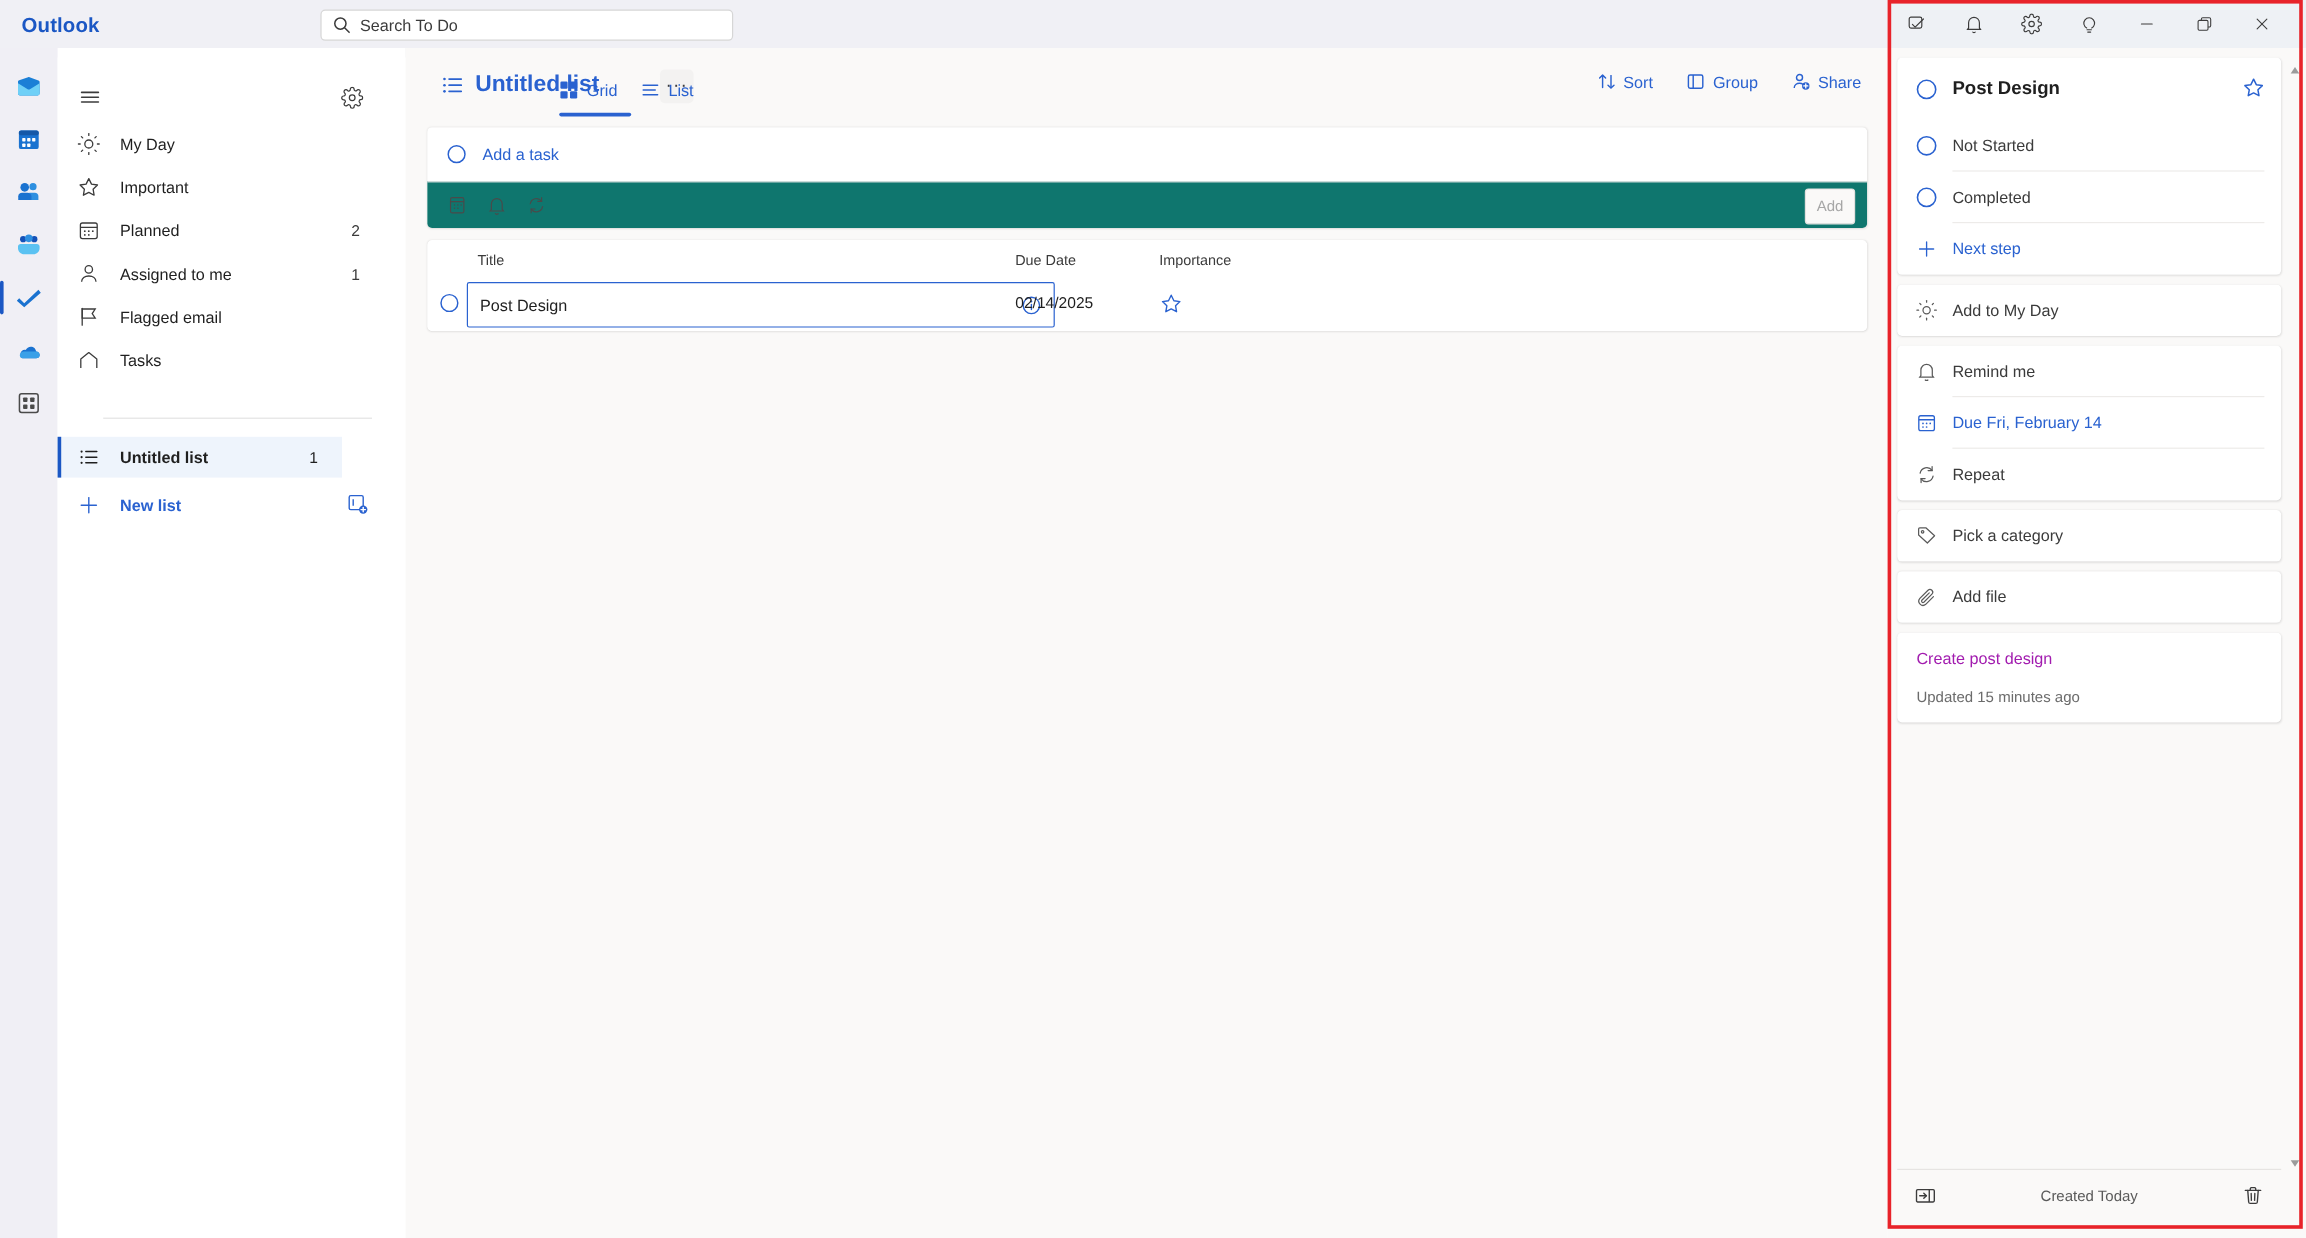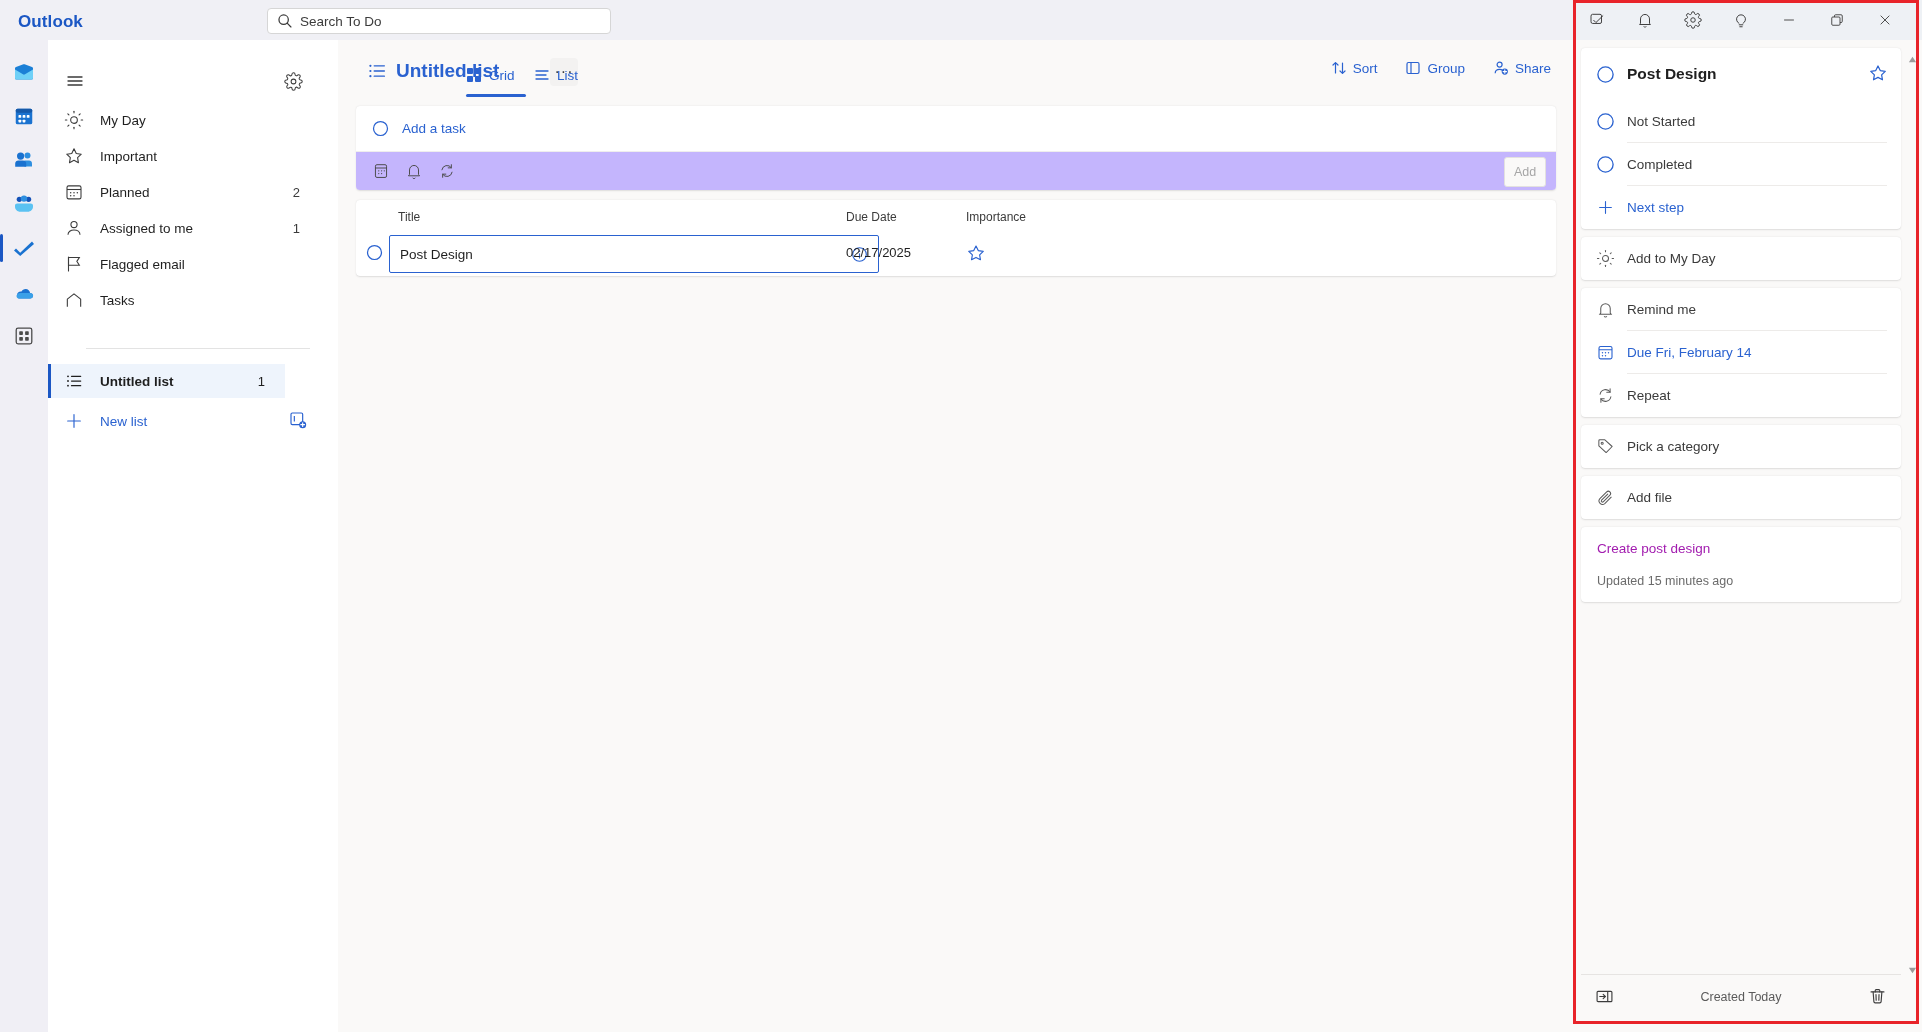--- a/index.html
+++ b/index.html
@@ -68,21 +68,21 @@
   }
   .nav-sel::before{content:"";position:absolute;left:0;top:0;width:3px;height:34px;background:#1b57c4;}
   .nav-sel .nicon{position:absolute;left:16px;top:7px;width:20px;height:20px;color:#1f1f1f;}
   .nav-sel .nlabel{font-size:13.5px;font-weight:700;color:#1f1f1f;}
   .nav-sel .ncount{position:absolute;right:20px;font-size:13px;color:#1f1f1f;}
 
   .newlist{
     position:absolute;left:0;top:364px;width:290px;height:34px;display:flex;align-items:center;padding-left:52px;box-sizing:border-box;
   }
   .newlist .nicon{position:absolute;left:16px;top:7px;width:20px;height:20px;color:#2a62d0;}
-  .newlist .nlabel{font-size:13.5px;color:#2a62d0;font-weight:400;}
+  .newlist .nlabel{font-size:13.5px;color:#2a62d0;font-weight:700;}
   .newlist .rightic{position:absolute;right:30px;top:6px;width:20px;height:20px;color:#2a62d0;}
 
   
   .main{
     position:absolute;left:338px;top:40px;width:1235px;height:992px;
     background:#faf9f8;
   }
   .main-head{position:absolute;left:0;top:0;width:1235px;height:62px;}
   .listtitle{
     position:absolute;left:28px;top:20px;display:flex;align-items:center;
@@ -113,21 +113,21 @@
   
   .addcard{
     position:absolute;left:18px;top:66px;width:1200px;height:84px;
     background:#ffffff;border-radius:4px;box-shadow:0 0.6px 1.8px rgba(0,0,0,.10),0 0.15px 0.45px rgba(0,0,0,.07);
     overflow:hidden;
   }
   .addrow{position:relative;height:45px;display:flex;align-items:center;padding-left:16px;box-sizing:border-box;}
   .addrow .circ{width:17px;height:17px;margin-right:13px;color:#2a62d0;}
   .addrow .atxt{font-size:13.5px;color:#2a62d0;}
   .addtools{
-    position:relative;height:39px;background:#c4b5fd;border-top:1px solid #efeeed;
+    position:relative;height:39px;background:#0f766e;border-top:1px solid #efeeed;
     display:flex;align-items:center;padding-left:16px;box-sizing:border-box;gap:15px;
   }
   .addtools .ti{width:18px;height:18px;color:#4a4a4a;}
   .addbtn{
     position:absolute;right:10px;top:5px;width:40px;height:28px;border:1px solid #e3e1df;border-radius:3px;
     background:#faf9f8;display:flex;align-items:center;justify-content:center;font-size:12.5px;color:#a6a6a6;
   }
 
   
   .gridcard{
@@ -535,21 +535,21 @@
         <span class="titlecell">
           <span class="tv">Post Design</span>
           <span class="infoic">
             <svg viewBox="0 0 18 18" fill="none" stroke="#2a62d0" stroke-width="1.2">
                 <circle cx="9" cy="9" r="7.2"></circle>
                 <line x1="9" y1="8.2" x2="9" y2="12.6" stroke-linecap="round"></line>
                 <circle cx="9" cy="5.6" r=".85" fill="#2a62d0" stroke="none"></circle>
               </svg>
           </span>
         </span>
-        <span class="duecell">02/17/2025</span>
+        <span class="duecell">02/14/2025</span>
         <span class="impcell">
           <svg viewBox="0 0 24 24" fill="none" stroke="#2a62d0" stroke-width="1.4" stroke-linejoin="round">
               <path d="M12 3.6l2.7 5.5 6 .9-4.35 4.2 1 5.9-5.35-2.8-5.35 2.8 1-5.9L3.3 10l6-.9z"></path>
             </svg>
         </span>
       </div>
     </div>
   </div>
 
   <div class="detail">

